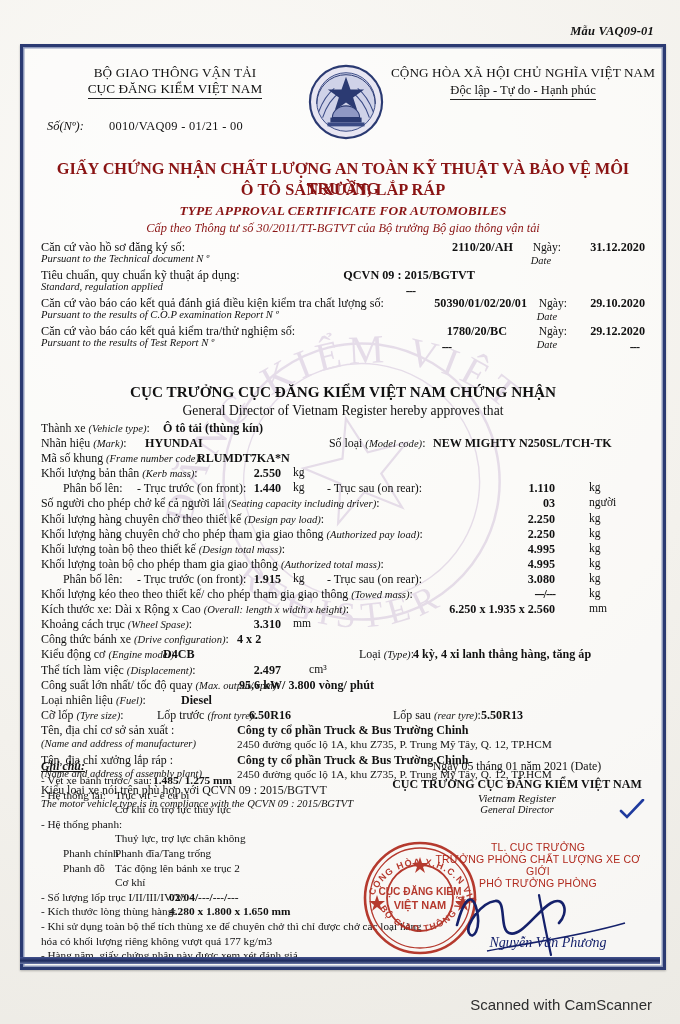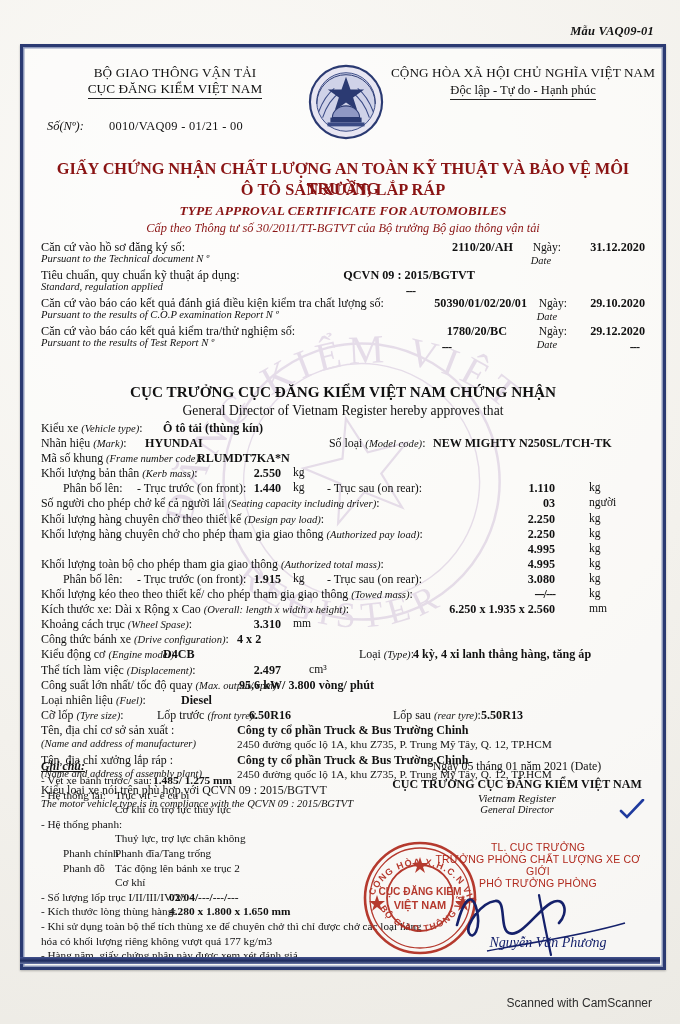--- a/index.html
+++ b/index.html
@@ -118,21 +118,21 @@
   
   .stamp{position:absolute;left:336px;top:790px;width:122px;height:122px;opacity:.92;}
   .stamp svg{width:100%;height:100%;}
   .bluecheck{position:absolute;right:18px;top:752px;width:26px;height:20px;}
   .sigscribble{position:absolute;left:424px;top:836px;width:180px;height:78px;}
   
   .footbar{position:absolute;left:20px;top:957px;width:640px;height:7px;
     background:linear-gradient(180deg,#44538f 0%,#1d2a5c 55%,#6d7aa8 100%);}
   .camscanner{
     position:absolute;right:28px;top:996px;
-    font-family:"Liberation Sans",sans-serif;font-size:12px;color:#2d2d2d;
+    font-family:"Liberation Sans",sans-serif;font-size:15px;color:#2d2d2d;
   }
   .dotline{letter-spacing:-1px;}
 </style>
 </head>
 <body>
 
 <div class="page">
 
   <div class="model-code">Mẫu VAQ09-01</div>
 
@@ -247,21 +247,21 @@
         </div>
       </div>
 
       <div class="cert1">CỤC TRƯỞNG CỤC ĐĂNG KIỂM VIỆT NAM CHỨNG NHẬN</div>
       <div class="cert2">General Director of Vietnam Register hereby approves that</div>
 
       <div class="specs">
 
         <div class="srow">
           <span class="s-lab">
-            <span>Kiểu xe</span>
+            <span>Thành xe</span>
             <span class="en">(Vehicle type)</span>:
           </span>
           <span class="s-val" style="left:122px">Ô tô tải (thùng kín)</span>
         </div>
 
         <div class="srow">
           <span class="s-lab">
             <span>Nhãn hiệu</span>
             <span class="en">(Mark)</span>:
           </span>
@@ -327,20 +327,24 @@
         <div class="srow">
           <span class="s-lab">
             <span>Khối lượng hàng chuyên chở cho phép tham gia giao thông</span>
             <span class="en">(Authorized pay load)</span>:
           </span>
           <span class="s-val-r" style="left:452px;width:62px">2.250</span>
           <span class="s-unit" style="left:548px">kg</span>
         </div>
 
         <div class="srow">
+          <span class="s-lab">
+            <span>Khối lượng toàn bộ theo thiết kế</span>
+            <span class="en">(Design total mass)</span>:
+          </span>
           <span class="s-val-r" style="left:452px;width:62px">4.995</span>
           <span class="s-unit" style="left:548px">kg</span>
         </div>
 
         <div class="srow">
           <span class="s-lab">
             <span>Khối lượng toàn bộ cho phép tham gia giao thông</span>
             <span class="en">(Authorized total mass)</span>:
           </span>
           <span class="s-val-r" style="left:452px;width:62px">4.995</span>

